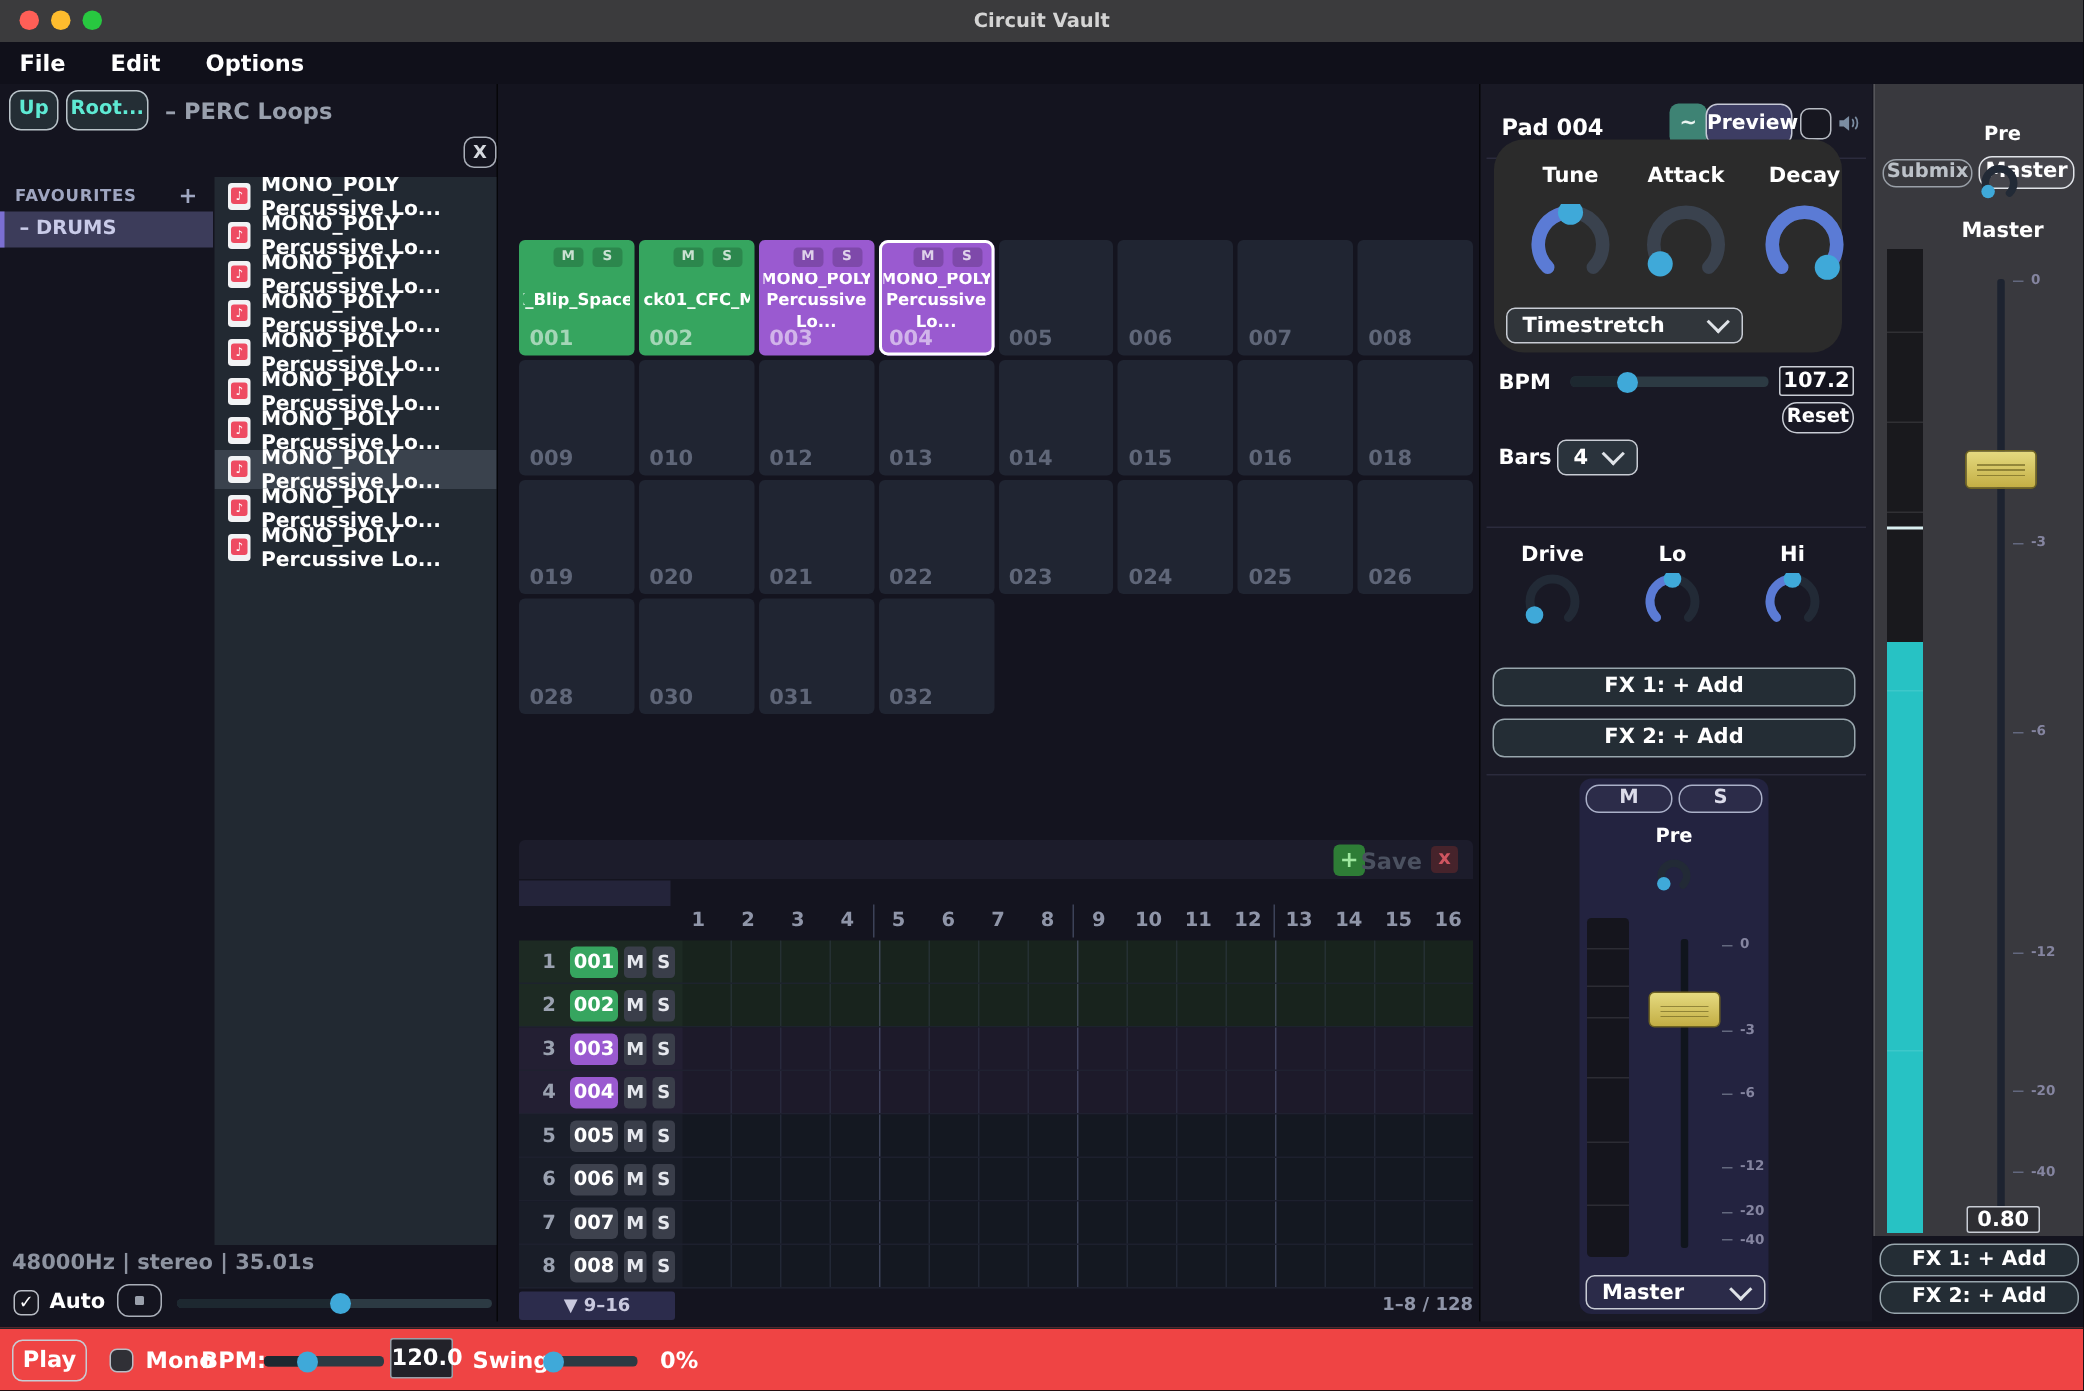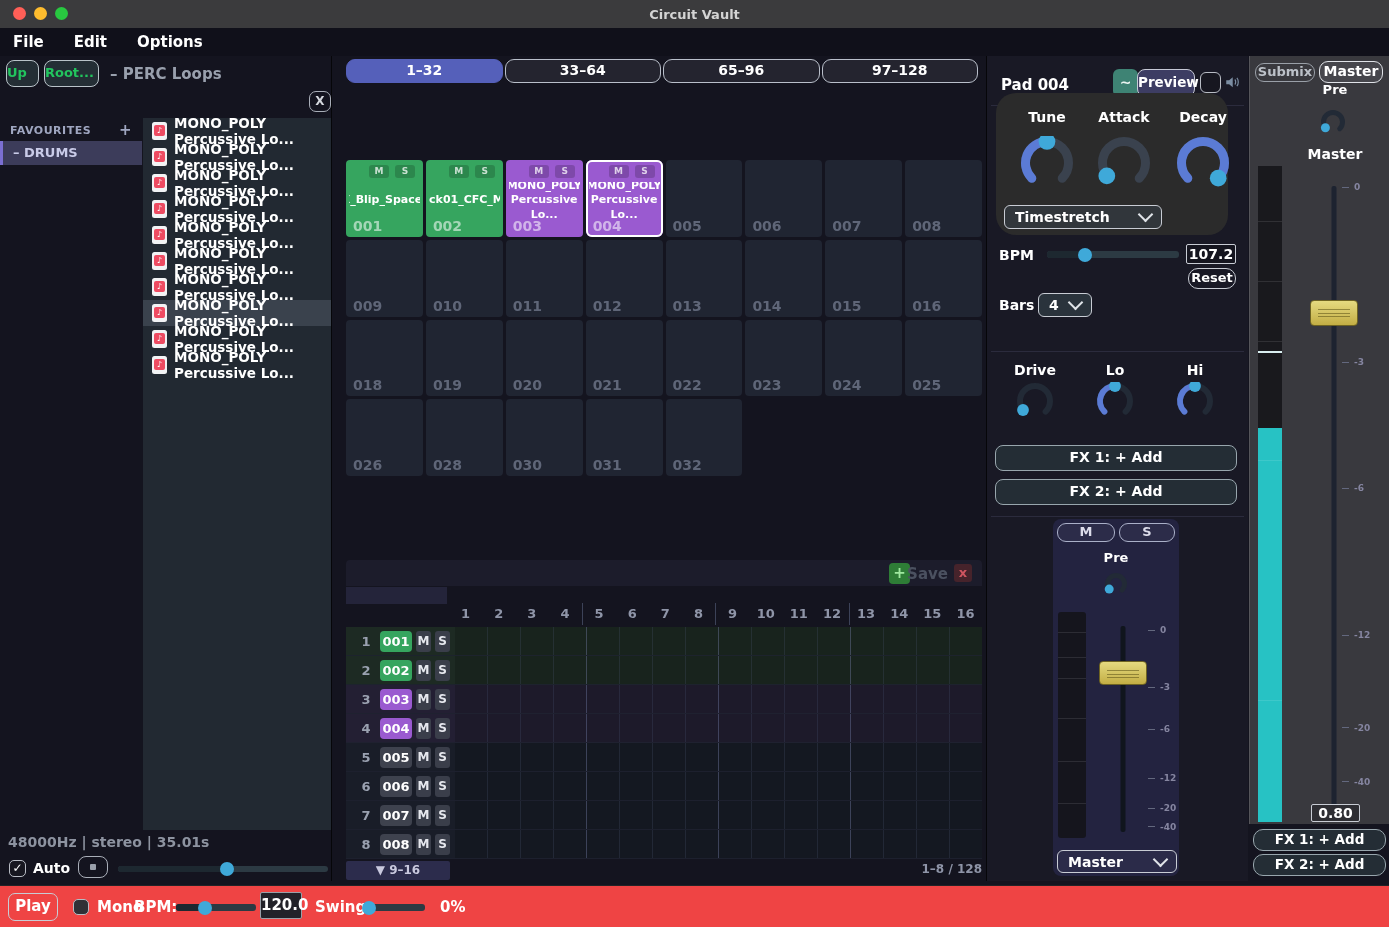--- a/index.html
+++ b/index.html
@@ -10,21 +10,21 @@
 
   
   .titlebar{left:0;top:0;width:1389px;height:28px;background:#3b3b3d;display:flex;align-items:center;justify-content:center;font-size:13px;color:#d4d4d4;}
   .traffic{position:absolute;left:13px;top:7px;display:flex;gap:8px;}
   .tdot{width:13px;height:13px;border-radius:50%;}
   .menubar{left:0;top:28px;width:1389px;height:28px;background:#10101a;display:flex;align-items:center;gap:30px;padding-left:13px;box-sizing:border-box;font-size:15px;}
   .menu-item{cursor:default;}
 
   
   .sidebar{left:0;top:56px;width:331px;height:825px;background:#14141f;border-right:1px solid #060609;}
-  .btn{background:#242e35;border:1.5px solid #b9c3c9;border-radius:8px;color:#22c55e;box-sizing:border-box;}
+  .btn{background:#242e35;border:1.5px solid #b9c3c9;border-radius:8px;color:#5eead4;text-align:center;box-sizing:border-box;}
   #up-btn{position:absolute;left:6px;top:4px;width:33px;height:27px;font-size:13px;line-height:24px;}
   #root-btn{position:absolute;left:44px;top:4px;width:55px;height:27px;font-size:13px;line-height:24px;}
   #path-label{position:absolute;left:110px;top:9px;font-size:15px;color:#99a0ad;font-weight:700;}
   #search-input{position:absolute;left:3px;top:35px;width:303px;height:21px;background:#171722;border:1px solid #5c606e;color:#aab;font-size:13px;padding:0 6px;box-sizing:border-box;font-family:inherit;font-weight:700;border-radius:2px;}
   #search-clear{position:absolute;left:309px;top:35px;width:22px;height:21px;border:1.5px solid #a9aeb8;border-radius:7px;background:transparent;color:#d5d8de;font-size:12px;line-height:19px;text-align:center;box-sizing:border-box;}
   .fav-head{position:absolute;left:0;top:64px;width:142px;height:20px;color:#9fa6c0;font-size:11px;letter-spacing:.5px;display:flex;justify-content:space-between;align-items:center;padding:0 10px;box-sizing:border-box;}
   #fav-list{position:absolute;left:0;top:85px;width:142px;}
   .fav-item{height:24px;line-height:24px;background:#3c3c5a;border-left:3px solid #7b6fd2;color:#c9cbe8;font-size:13px;padding-left:10px;box-sizing:border-box;}
   #file-list{position:absolute;left:143px;top:62px;width:188px;height:712px;background:#222932;overflow:hidden;}
   .file-item{height:26px;display:flex;align-items:center;gap:7px;padding-left:9px;font-size:13.5px;color:#fff;}
@@ -123,21 +123,21 @@
   .vfader .fhandle::before{content:"";position:absolute;left:7px;right:7px;top:6px;bottom:6px;background:repeating-linear-gradient(180deg,transparent 0 2.5px,rgba(90,80,20,.55) 2.5px 3.5px);}
   #strip-fader{left:46px;top:107px;width:48px;height:206px;}
   .scale{position:absolute;}
   .scale-lab{position:absolute;display:flex;align-items:center;gap:5px;font-size:9px;color:#8585a0;transform:translateY(-50%);}
   .scale-lab::before{content:"";width:7px;height:1px;background:#63687e;}
   #strip-scale{left:95px;top:107px;width:40px;height:206px;}
   #route-dd{left:4px;top:331px;width:120px;height:23px;background:#2b2b49;}
 
   
   .masterstrip{left:1249px;top:56px;width:140px;height:768px;background:#39393e;border-left:1px solid #55555a;box-sizing:border-box;}
-  .mtab{position:absolute;border:1.5px solid #9aa0a8;border-radius:9px;color:#bcc1c8;background:transparent;font-size:13px;text-align:center;box-sizing:border-box;}
+  .mtab{position:absolute;border:1.5px solid #9aa0a8;border-radius:9px;color:#bcc1c8;background:transparent;font-size:13px;text-align:center;box-sizing:border-box;margin-top:43px;}
   #tab-submix{left:5px;top:7px;width:60px;height:19px;line-height:16px;}
   #tab-master{left:69px;top:5px;width:64px;height:22px;line-height:19px;color:#fff;border-color:#e0e3e8;background:#46464c;font-size:14px;}
   #ms-pre{position:absolute;left:40px;top:26px;width:90px;text-align:center;font-size:13px;}
   #ms-knob{left:70px;top:53px;}
   #ms-label{position:absolute;left:40px;top:90px;width:90px;text-align:center;font-size:14px;}
   #master-meter{left:8px;top:110px;width:24px;height:656px;background:#19191d;border-radius:0;}
   #master-fader{left:60px;top:130px;width:48px;height:636px;}
   #master-fader .track{background:#1d2330;}
   #master-fader .fhandle{height:26px;top:calc(var(--val)*(100% - 26px));}
   #master-scale{left:92px;top:130px;width:44px;height:636px;}
@@ -234,26 +234,20 @@
       </div>
     <div id="status-label">48000Hz | stereo | 35.01s</div>
     <div class="cb" id="auto-cb">✓</div>
     <div id="auto-label">Auto</div>
     <div id="stop-btn"></div>
     <div class="hslider" id="preview-vol" style="--val: 0.52;">
         <span class="knb"></span>
       </div>
   </div>
 
-  <div class="abs" id="bank-tabs">
-      <div class="bank-tab active">1–32</div>
-      <div class="bank-tab">33–64</div>
-      <div class="bank-tab">65–96</div>
-      <div class="bank-tab">97–128</div>
-    </div>
   <div class="abs" id="pad-grid">
       <div class="pad green">
         <div class="pad-ms">
           <span>M</span>
           <span>S</span>
         </div>
         <div class="pad-label">FX_Blip_Space...</div>
         <div class="pad-num">001</div>
       </div>
       <div class="pad green">
@@ -290,23 +284,20 @@
         <div class="pad-num">007</div>
       </div>
       <div class="pad">
         <div class="pad-num">008</div>
       </div>
       <div class="pad">
         <div class="pad-num">009</div>
       </div>
       <div class="pad">
         <div class="pad-num">010</div>
-      </div>
-      <div class="pad">
-        <div class="pad-num">011</div>
       </div>
       <div class="pad">
         <div class="pad-num">012</div>
       </div>
       <div class="pad">
         <div class="pad-num">013</div>
       </div>
       <div class="pad">
         <div class="pad-num">014</div>
       </div>

